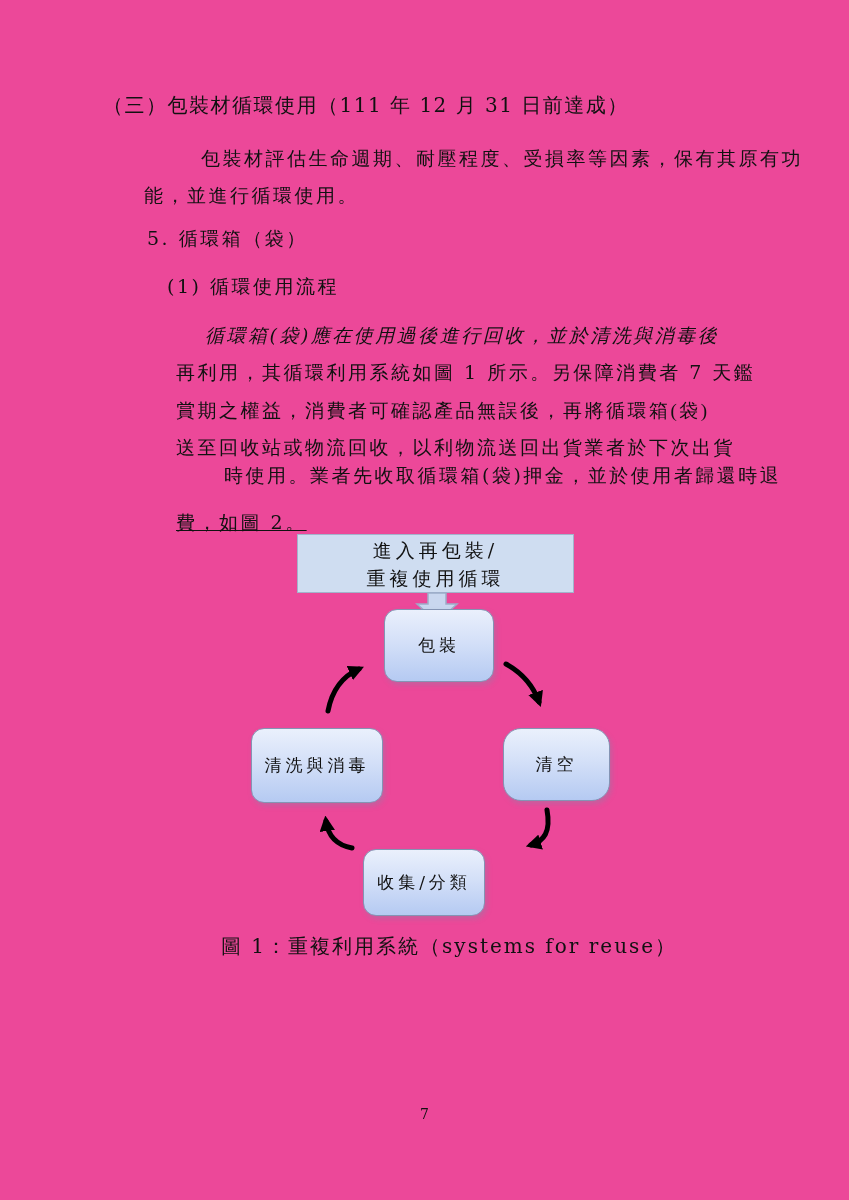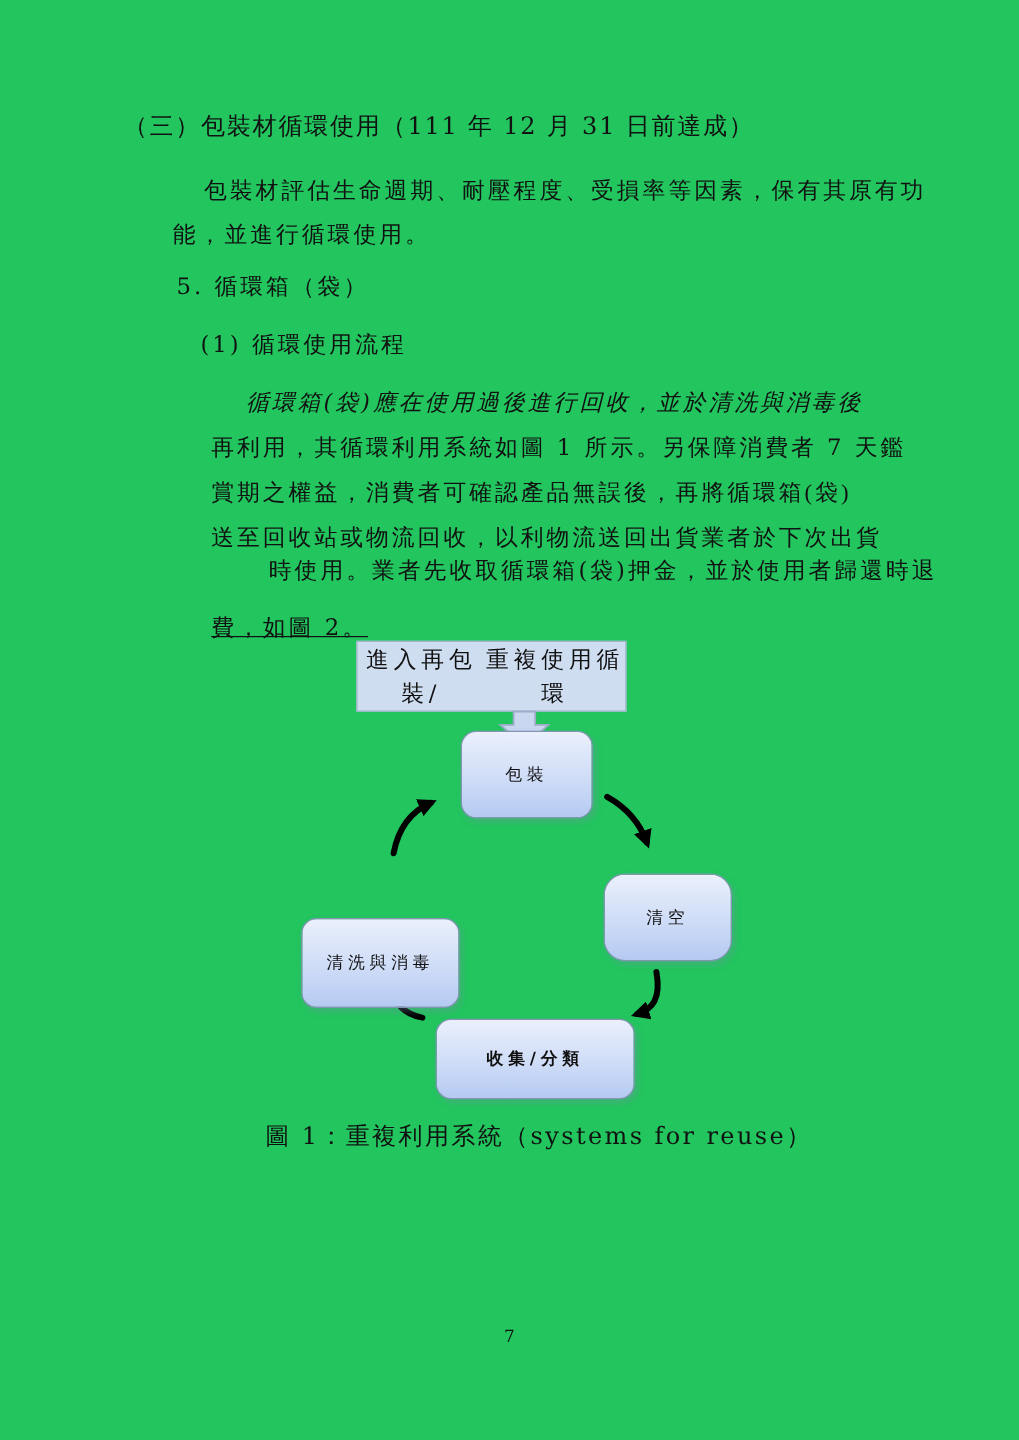--- a/index.html
+++ b/index.html
@@ -1,56 +1,56 @@
 <!DOCTYPE html>
 <html><head>
 <meta charset="utf-8">
 <style>
   html,body{margin:0;padding:0;background:#ffffff;}
   .page{
     position:relative;
     width:849px;height:1200px;
-    background:#22c55e;
+    background:#ec4899;
     overflow:hidden;
     font-family:"DejaVu Serif","Liberation Serif",serif;
     color:#111111;
   }
   .txt{position:absolute;white-space:nowrap;font-size:19px;letter-spacing:2.5px;}
   .heading{position:absolute;left:103px;top:92px;font-size:20px;letter-spacing:1.5px;white-space:nowrap;}
   .caption{position:absolute;left:221px;top:933px;font-size:20px;letter-spacing:2px;white-space:nowrap;}
   .pageno{position:absolute;left:0;top:1106px;width:849px;text-align:center;font-size:14px;letter-spacing:0;}
   
   .entry-box{
-    position:absolute;left:297px;top:534px;width:225px;height:59px;
+    position:absolute;left:297px;top:534px;width:277px;height:59px;
     background:#cfddf1;border:1.5px solid #a2b3cc;box-sizing:border-box;
-    display:flex;flex-direction:row;align-items:center;justify-content:center;
+    display:flex;flex-direction:column;align-items:center;justify-content:center;
     font-size:19px;letter-spacing:4px;line-height:28px;text-align:center;
   }
   .node{
     position:absolute;box-sizing:border-box;
     background:linear-gradient(180deg,#eaf0fc 0%,#d4e0f8 45%,#b5caf2 100%);
     border:1.5px solid #8494b4;border-radius:13px;
     box-shadow:2px 3px 5px rgba(120,140,170,0.35);
     display:flex;align-items:center;justify-content:center;
-    font-size:14px;letter-spacing:4px;
+    font-size:17px;letter-spacing:4px;
   }
   .node-package{left:384px;top:609px;width:110px;height:73px;}
   .node-empty{left:503px;top:728px;width:107px;height:73px;border-radius:18px;}
-  .node-clean{left:251px;top:728px;width:132px;height:75px;margin-top:37px;}
-  .node-collect{left:363px;top:849px;width:166px;height:67px;font-weight:bold;}
+  .node-clean{left:251px;top:728px;width:132px;height:75px;}
+  .node-collect{left:363px;top:849px;width:122px;height:67px;}
   .arrow-layer{position:absolute;left:0;top:0;width:849px;height:1200px;pointer-events:none;}
 </style>
 </head>
 <body>
 
 <div class="page">
 
   <div class="heading">（三）包裝材循環使用（111 年 12 月 31 日前達成）</div>
 
-  <div class="txt" style="left:170px;top:146px;">包裝材評估生命週期、耐壓程度、受損率等因素，保有其原有功</div>
+  <div class="txt" style="left:201px;top:146px;">包裝材評估生命週期、耐壓程度、受損率等因素，保有其原有功</div>
   <div class="txt" style="left:144px;top:183px;">能，並進行循環使用。</div>
 
   <div class="txt" style="left:147px;top:226px;">5. 循環箱（袋）</div>
   <div class="txt" style="left:167px;top:274px;">(1) 循環使用流程</div>
 
   <div class="txt" style="left:205px;top:323px;font-style:italic;">循環箱(袋)應在使用過後進行回收，並於清洗與消毒後</div>
   <div class="txt" style="left:176px;top:360px;">再利用，其循環利用系統如圖 1 所示。另保障消費者 7 天鑑</div>
   <div class="txt" style="left:176px;top:398px;font-family:Liberation Serif, serif;">賞期之權益，消費者可確認產品無誤後，再將循環箱(袋)</div>
   <div class="txt" style="left:176px;top:435px;">送至回收站或物流回收，以利物流送回出貨業者於下次出貨</div>
   <div class="txt" style="left:176px;top:463px;margin-left:48px;">時使用。業者先收取循環箱(袋)押金，並於使用者歸還時退</div>

